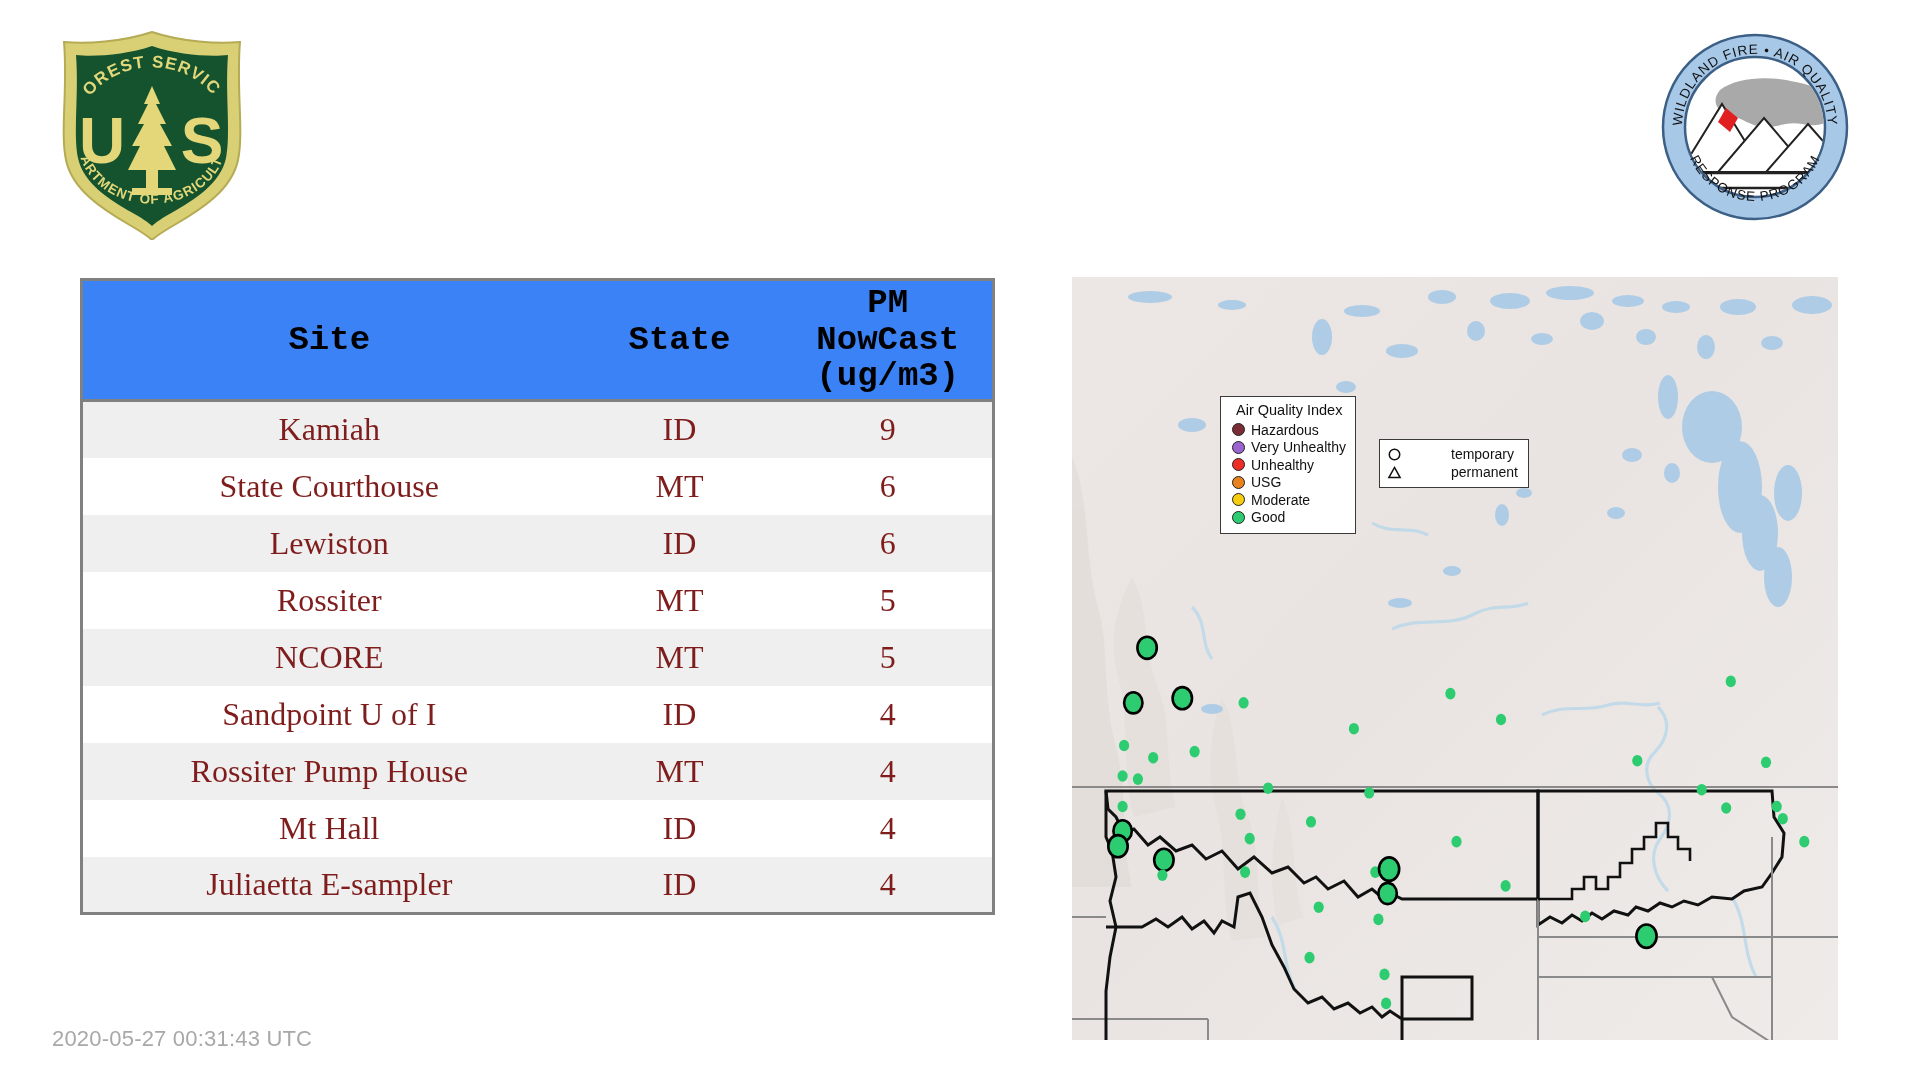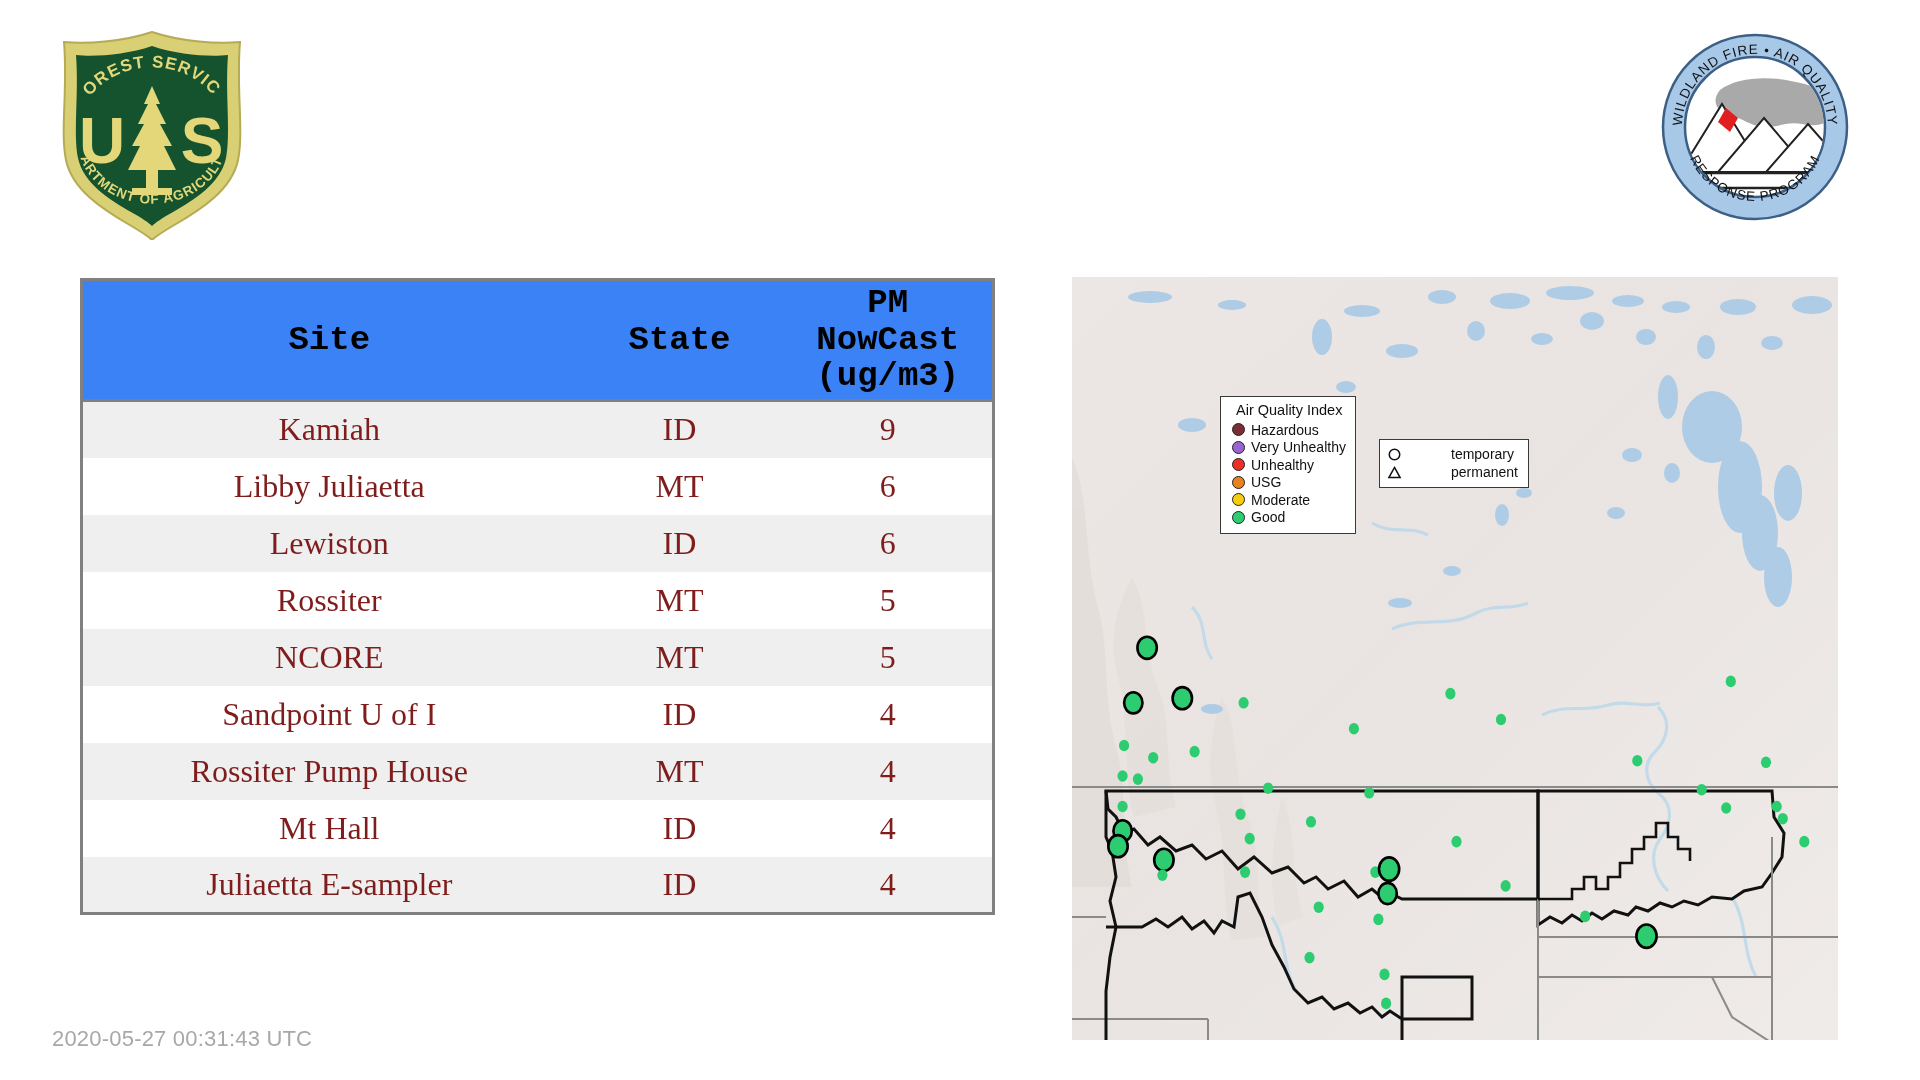--- a/index.html
+++ b/index.html
@@ -292,21 +292,21 @@
         </th>
       </tr>
     </thead>
     <tbody>
       <tr>
         <td>Kamiah</td>
         <td>ID</td>
         <td>9</td>
       </tr>
       <tr>
-        <td>Libby Juliaetta</td>
+        <td>State Courthouse</td>
         <td>MT</td>
         <td>6</td>
       </tr>
       <tr>
         <td>Lewiston</td>
         <td>ID</td>
         <td>6</td>
       </tr>
       <tr>
         <td>Rossiter</td>

